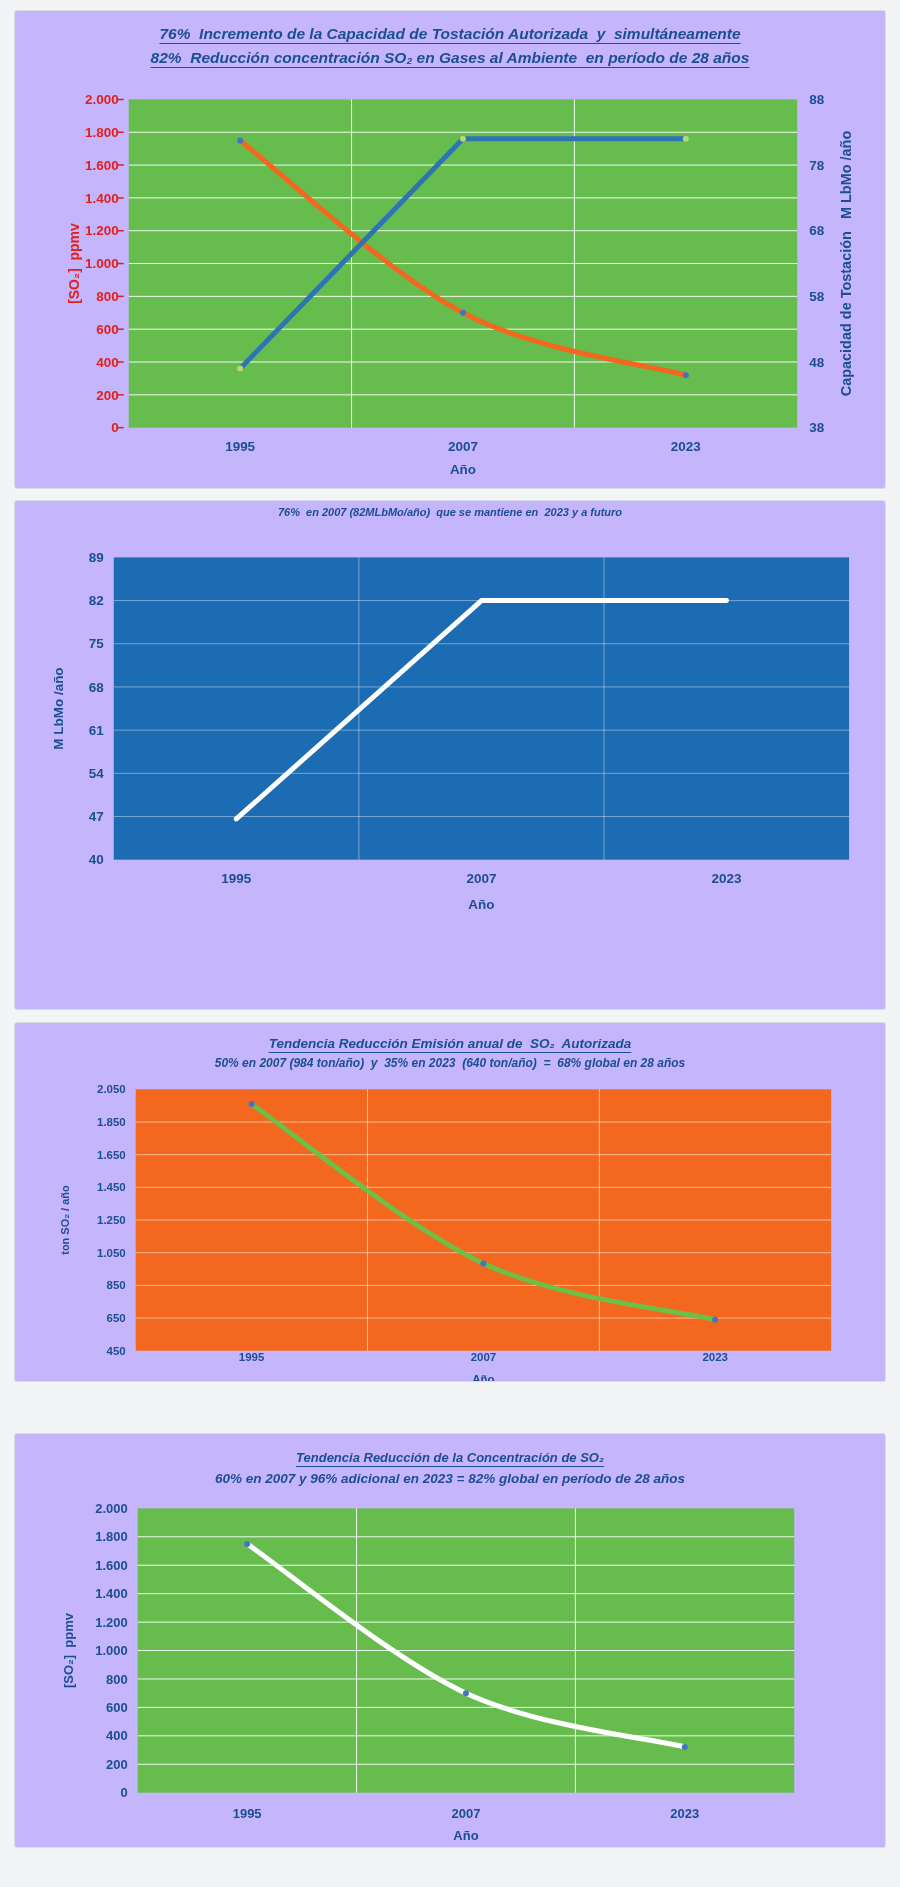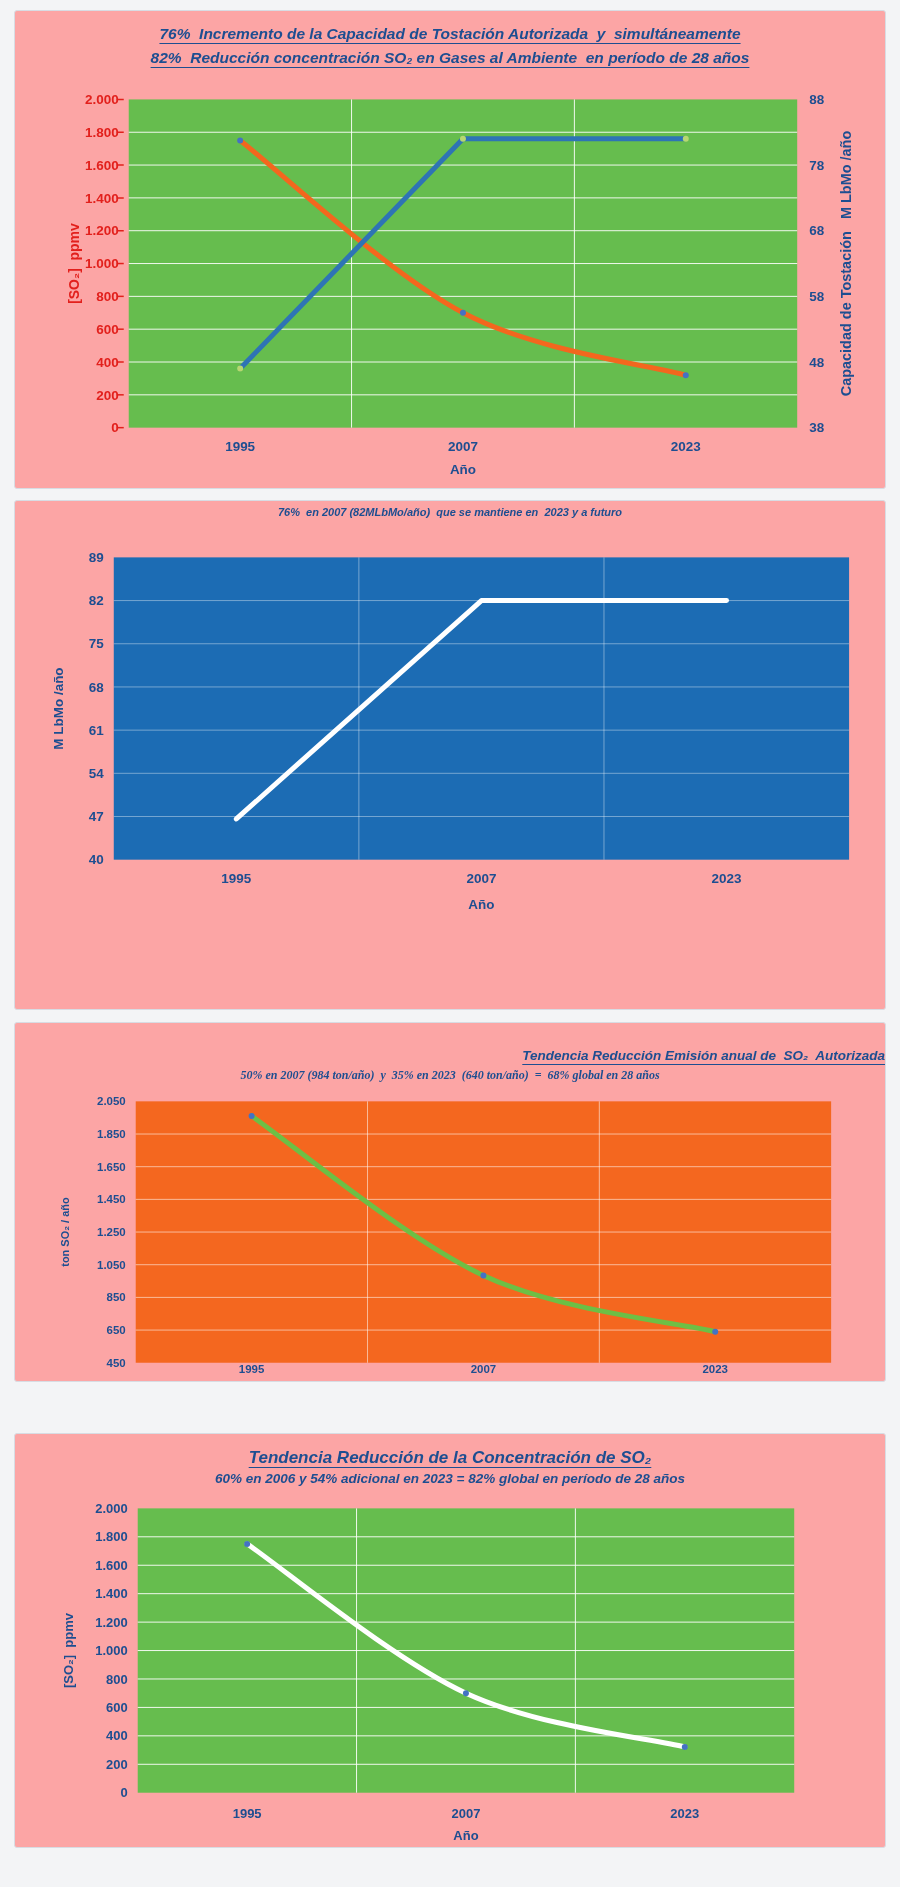--- a/index.html
+++ b/index.html
@@ -3,40 +3,40 @@
 <meta charset="utf-8">
 <style>
   html,body{margin:0;padding:0;}
   body{
     width:900px;height:1887px;position:relative;
     background:#f3f4f6;
     font-family:"Liberation Sans", sans-serif;
   }
   .card{
     position:absolute;left:14px;width:870px;
-    background:#fca5a5;border:1px solid #d8dce3;border-radius:3px;
+    background:#c4b5fd;border:1px solid #d8dce3;border-radius:3px;
     overflow:hidden;
   }
   .card0{top:10px;height:477px;}
   .card1{top:500px;height:508px;}
   .card2{top:1022px;height:358px;}
   .card3{top:1433px;height:413px;}
   .c-title,.c-sub{
     text-align:center;color:#1d4e91;font-weight:bold;font-style:italic;
     white-space:pre-wrap;
   }
   .u{text-decoration:underline;text-underline-offset:4px;}
   .card0 .c-title{font-size:15.5px;line-height:22px;}
   .card0 .t1{margin-top:12px;}
   .card0 .t2{margin-top:2px;}
   .card1 .c-title{font-size:15px;line-height:20px;margin-top:28px;}
   .card1 .c-sub{font-size:11px;line-height:18px;margin-top:2px;}
-  .card2 .c-title{font-size:13.5px;line-height:18px;margin-top:24px;text-align:right;}
-  .card2 .c-sub{font-size:12px;line-height:16px;margin-top:2px;font-family:Liberation Serif, serif;}
-  .card3 .c-title{font-size:17px;line-height:20px;margin-top:14px;font-style:italic;}
+  .card2 .c-title{font-size:13.5px;line-height:18px;margin-top:12px;}
+  .card2 .c-sub{font-size:12px;line-height:16px;margin-top:2px;}
+  .card3 .c-title{font-size:13px;line-height:20px;margin-top:14px;font-style:italic;}
   .card3 .c-sub{font-size:13.5px;line-height:18px;margin-top:2px;}
   .chart-host{display:block;text-decoration:underline;}
   .card0 .chart-host{margin-top:8px;}
   .card1 .chart-host{margin-top:4px;text-align:center;}
   .card2 .chart-host{margin-top:12px;}
   .card3 .chart-host{margin-top:2px;}
   svg text{font-family:"Liberation Sans", sans-serif;font-weight:bold;}
 </style>
 </head>
 <body>
@@ -167,21 +167,21 @@
         <path d="M237.16666666666666,20.73750000000001 C275.88888888888886,47.37416666666668 392.05555555555554,144.5325 469.5,180.5575 C546.9444444444445,216.5825 663.1111111111111,227.49916666666667 701.8333333333334,236.8875" fill="none" stroke="#6dbf45" stroke-width="5" stroke-linecap="round" stroke-linejoin="round"></path>
         <circle cx="237.16666666666666" cy="20.73750000000001" r="3" fill="#4472c4"></circle>
         <circle cx="469.5" cy="180.5575" r="3" fill="#4472c4"></circle>
         <circle cx="701.8333333333334" cy="236.8875" r="3" fill="#4472c4"></circle>
       </svg>
     </div>
 </section>
 
 <section class="card card3">
   <div class="c-title u">Tendencia Reducción de la Concentración de SO₂</div>
-  <div class="c-sub">60% en 2006 y 54% adicional en 2023 = 82% global en período de 28 años</div>
+  <div class="c-sub">60% en 2007 y 96% adicional en 2023 = 82% global en período de 28 años</div>
   <div class="chart-host" id="chart-3">
       <svg viewBox="0 0 872 360" width="100%" height="360" style="display:block">
         <rect x="123" y="18" width="658" height="285" fill="#66bd4e"></rect>
         <text x="113" y="22.55" text-anchor="end" fill="#1d4e91" font-size="13">2.000</text>
         <line x1="123" y1="46.5" x2="781" y2="46.5" stroke="rgba(255,255,255,0.9)" stroke-width="1"></line>
         <text x="113" y="51.05" text-anchor="end" fill="#1d4e91" font-size="13">1.800</text>
         <line x1="123" y1="75" x2="781" y2="75" stroke="rgba(255,255,255,0.9)" stroke-width="1"></line>
         <text x="113" y="79.55" text-anchor="end" fill="#1d4e91" font-size="13">1.600</text>
         <line x1="123" y1="103.5" x2="781" y2="103.5" stroke="rgba(255,255,255,0.9)" stroke-width="1"></line>
         <text x="113" y="108.05" text-anchor="end" fill="#1d4e91" font-size="13">1.400</text>

